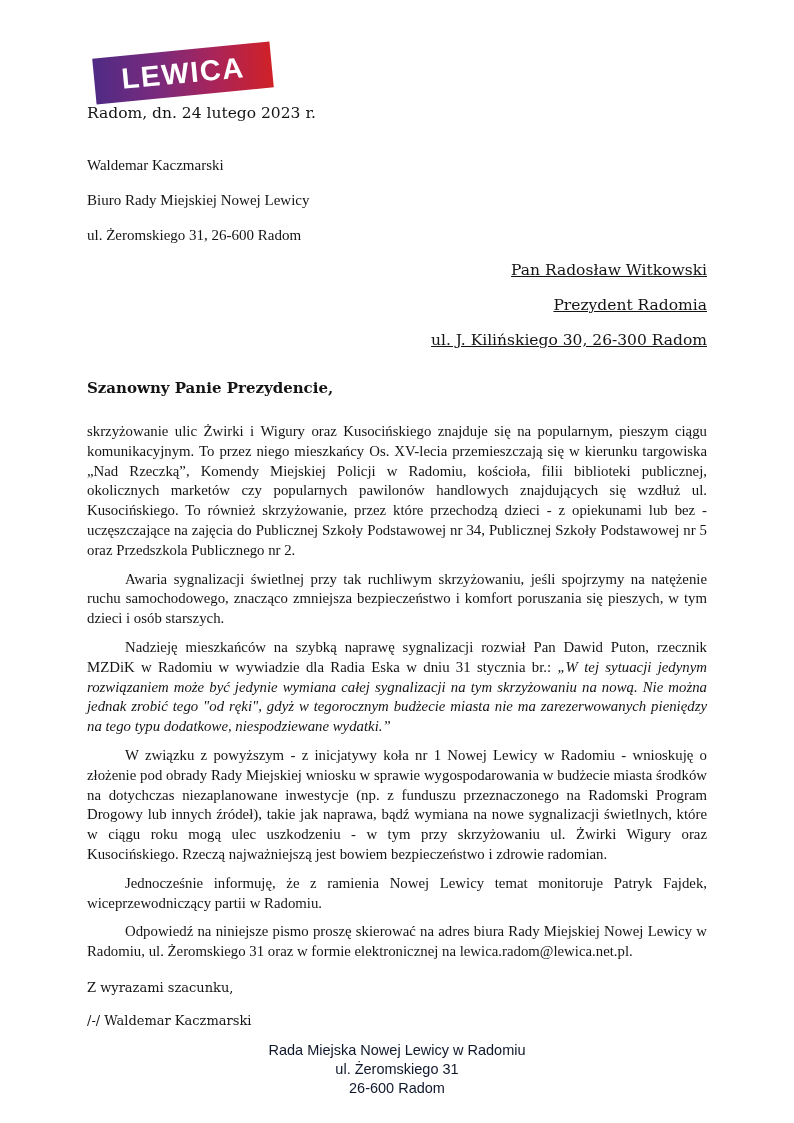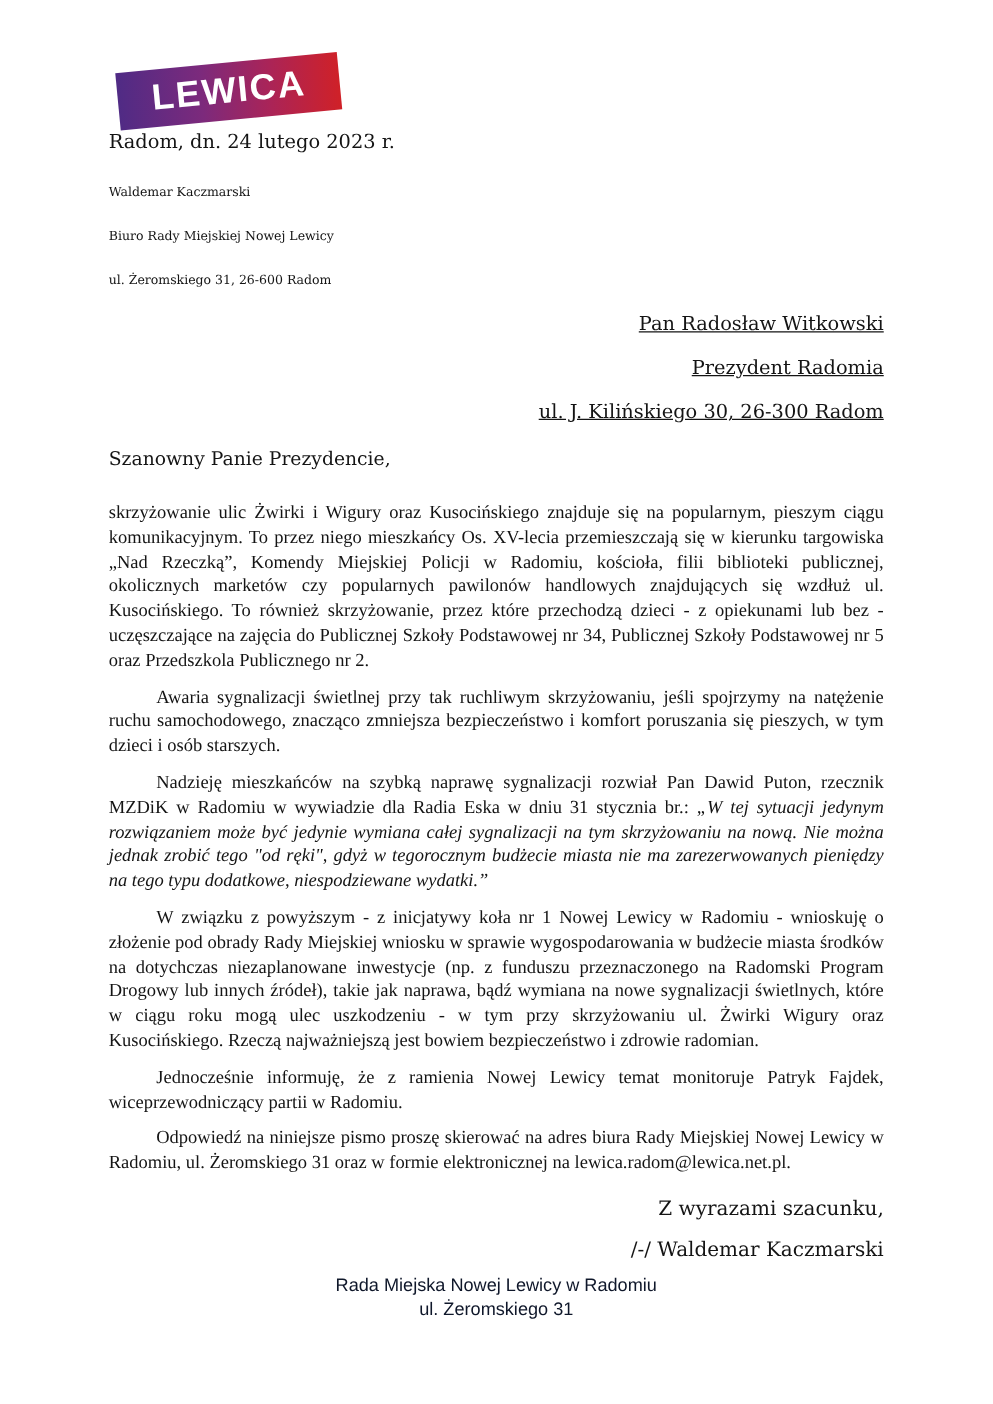--- a/index.html
+++ b/index.html
@@ -34,38 +34,38 @@
     letter-spacing: 1.5px;
     color: #ffffff;
   }
   
   .date-line {
     padding-top: 103px;
     text-align: left;
     font-size: 15.5px;
     line-height: 21px;
   }
-  .sender { margin-top: 13px; font-size: 10px; line-height: 35px; }
+  .sender { margin-top: 24px; font-size: 15px; line-height: 35px; font-family: Liberation Serif, serif; }
   .recipient { margin-top: 0; text-align: right; font-size: 15.5px; line-height: 35px; text-decoration: underline; }
-  .salutation { margin-top: 10px; font-size: 15px; line-height: 21px; }
+  .salutation { margin-top: 20px; font-size: 15px; line-height: 21px; font-weight: bold; }
   
   .letter-body {
     font-family: "Liberation Serif", serif;
     font-size: 14.8px;
     line-height: 19.8px;
     text-align: justify;
   }
   .letter-body p { margin: 0 0 9px 0; text-indent: 38px; }
   .letter-body p:first-child { margin-top: 23px; text-indent: 0; }
   .quote-italic { font-style: italic; }
   
   .closing {
     margin-top: 3px;
-    text-align: right;
-    font-size: 16px;
+    text-align: left;
+    font-size: 13px;
     line-height: 33px;
   }
   
   .footer {
     margin-top: 4px;
     text-align: center;
     font-family: "Liberation Sans", sans-serif;
     font-size: 14.5px;
     line-height: 19px;
     color: #0f172a;
@@ -106,15 +106,16 @@
   </div>
 
   <div class="closing">
     <div>Z wyrazami szacunku,</div>
     <div>/-/ Waldemar Kaczmarski</div>
   </div>
 
   <div class="footer">
     <div>Rada Miejska Nowej Lewicy w Radomiu</div>
     <div>ul. Żeromskiego 31</div>
+    <div>26-600 Radom</div>
   </div>
 
 </div>
 
 </body></html>

